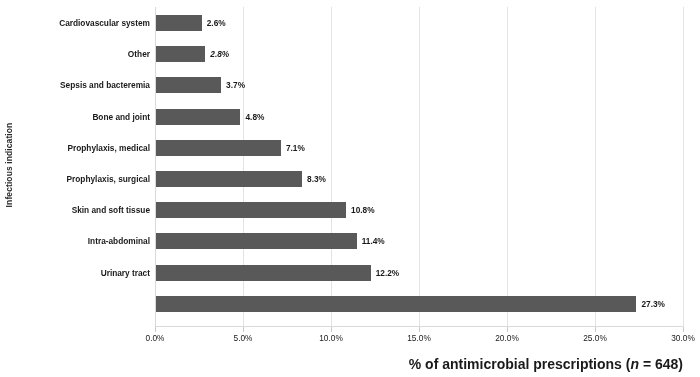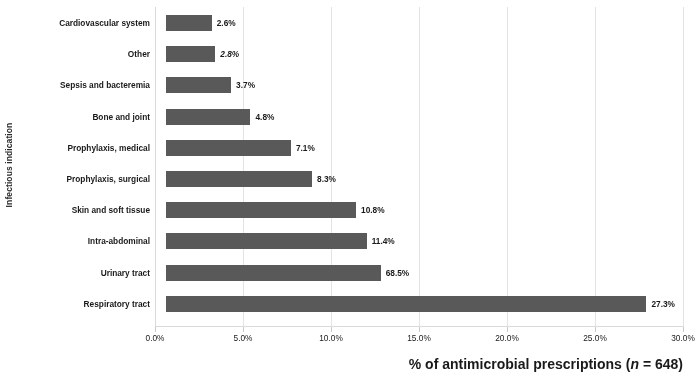--- a/index.html
+++ b/index.html
@@ -97,21 +97,21 @@
   .tickmark {
     position: absolute;
     top: 320px;
     width: 1px;
     height: 5px;
     background: #c8c8c8;
   }
 
   .bar-row {
     position: absolute;
-    left: 11px;
+    left: 1px;
     height: 16px;
   }
   .bar {
     position: absolute;
     left: 0;
     top: 0;
     height: 16px;
     background: #595959;
   }
   .bar-value {
@@ -170,21 +170,20 @@
   <div class="cat-labels">
       <div class="cat-label" style="top: 8px;">Cardiovascular system</div>
       <div class="cat-label" style="top: 39.2px;">Other</div>
       <div class="cat-label" style="top: 70.4px;">Sepsis and bacteremia</div>
       <div class="cat-label" style="top: 101.6px;">Bone and joint</div>
       <div class="cat-label" style="top: 132.8px;">Prophylaxis, medical</div>
       <div class="cat-label" style="top: 164px;">Prophylaxis, surgical</div>
       <div class="cat-label" style="top: 195.2px;">Skin and soft tissue</div>
       <div class="cat-label" style="top: 226.4px;">Intra-abdominal</div>
       <div class="cat-label" style="top: 257.6px;">Urinary tract</div>
-      <div class="cat-label" style="top: 288.8px;">Respiratory tract</div>
     </div>
 
   <div class="plot-area">
     <div class="axis-line-left"></div>
     <div class="axis-line-bottom"></div>
     <div id="gridlines">
         <div class="tickmark" style="left: 0px;"></div>
         <div class="gridline" style="left: 88px;"></div>
         <div class="tickmark" style="left: 88px;"></div>
         <div class="gridline" style="left: 176px;"></div>
@@ -226,21 +225,21 @@
         <div class="bar-row" style="top: 195.2px; width: 528px;">
           <div class="bar" style="width: 190.08px; background: rgb(89, 89, 89);"></div>
           <div class="bar-value" style="left: 190.08px;">10.8%</div>
         </div>
         <div class="bar-row" style="top: 226.4px; width: 528px;">
           <div class="bar" style="width: 200.64px; background: rgb(89, 89, 89);"></div>
           <div class="bar-value" style="left: 200.64px;">11.4%</div>
         </div>
         <div class="bar-row" style="top: 257.6px; width: 528px;">
           <div class="bar" style="width: 214.72px; background: rgb(89, 89, 89);"></div>
-          <div class="bar-value" style="left: 214.72px;">68.5%</div>
+          <div class="bar-value" style="left: 214.72px;">12.2%</div>
         </div>
         <div class="bar-row" style="top: 288.8px; width: 528px;">
           <div class="bar" style="width: 480.48px; background: rgb(89, 89, 89);"></div>
           <div class="bar-value" style="left: 480.48px;">27.3%</div>
         </div>
       </div>
   </div>
 
   <div class="x-ticks">
       <div class="x-tick-label" style="left: 0px;">0.0%</div>

